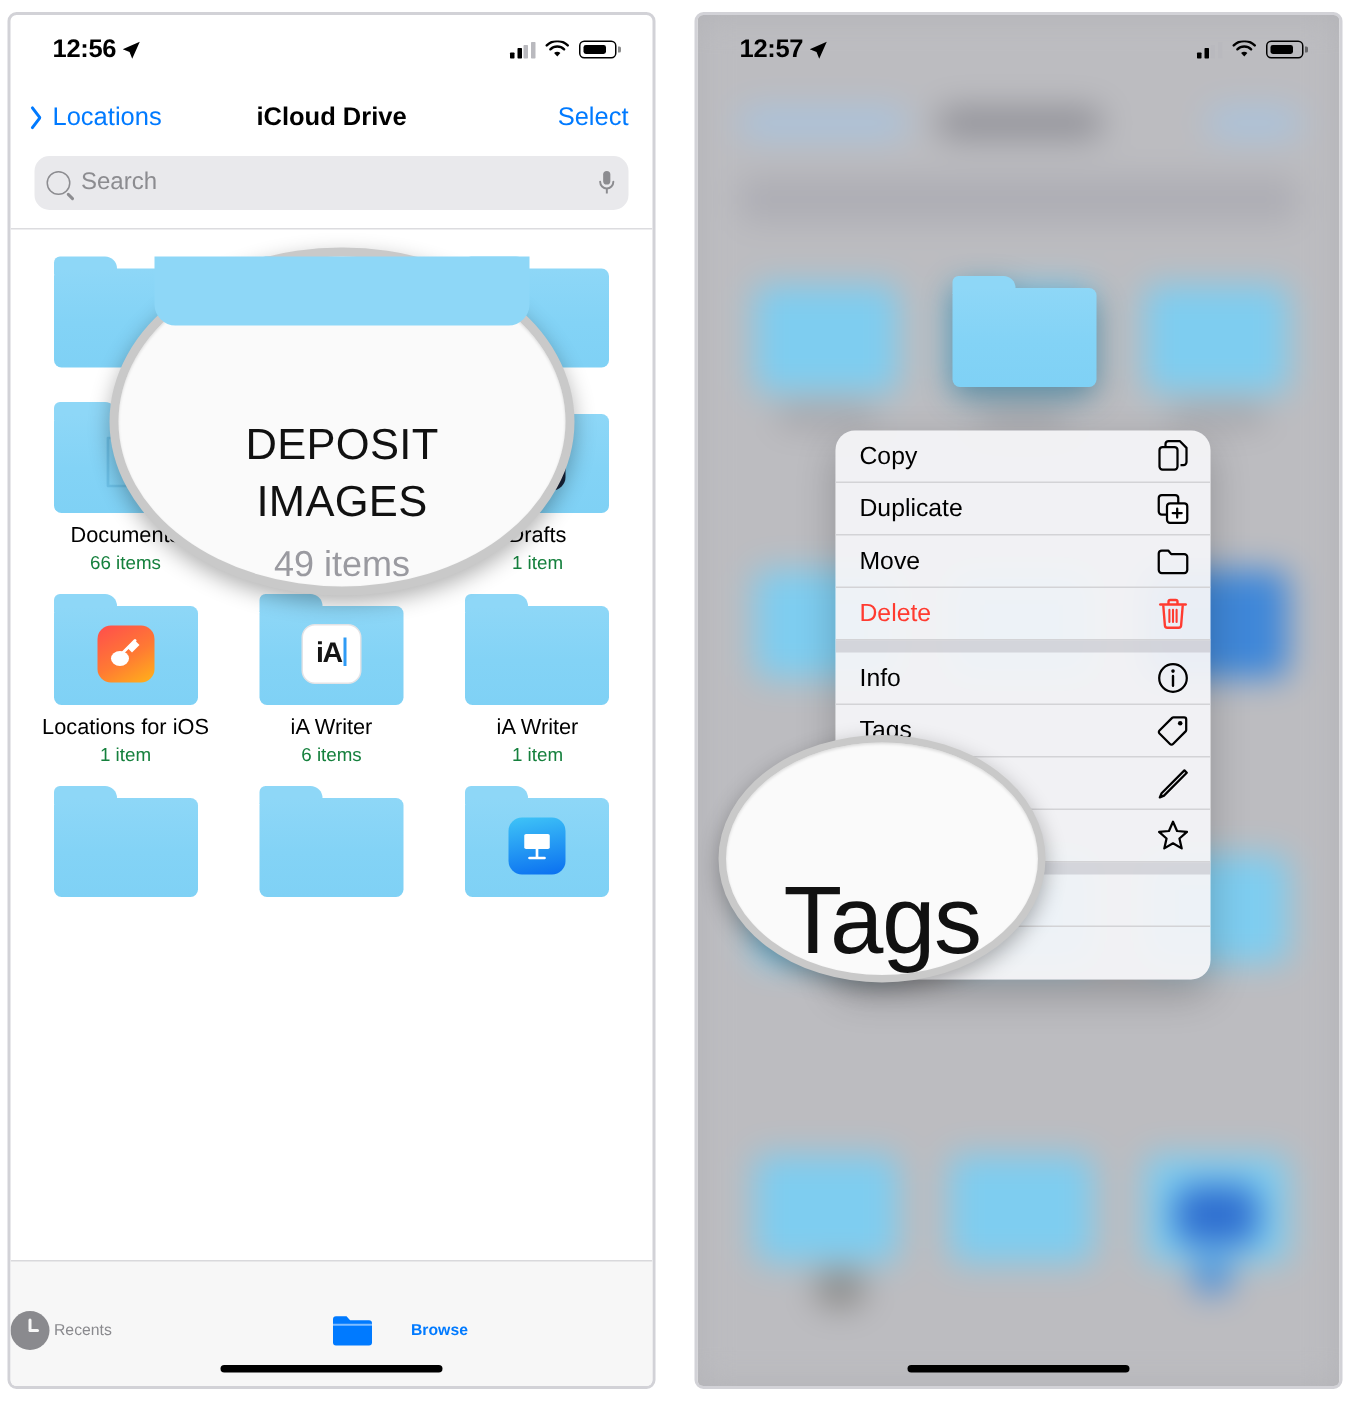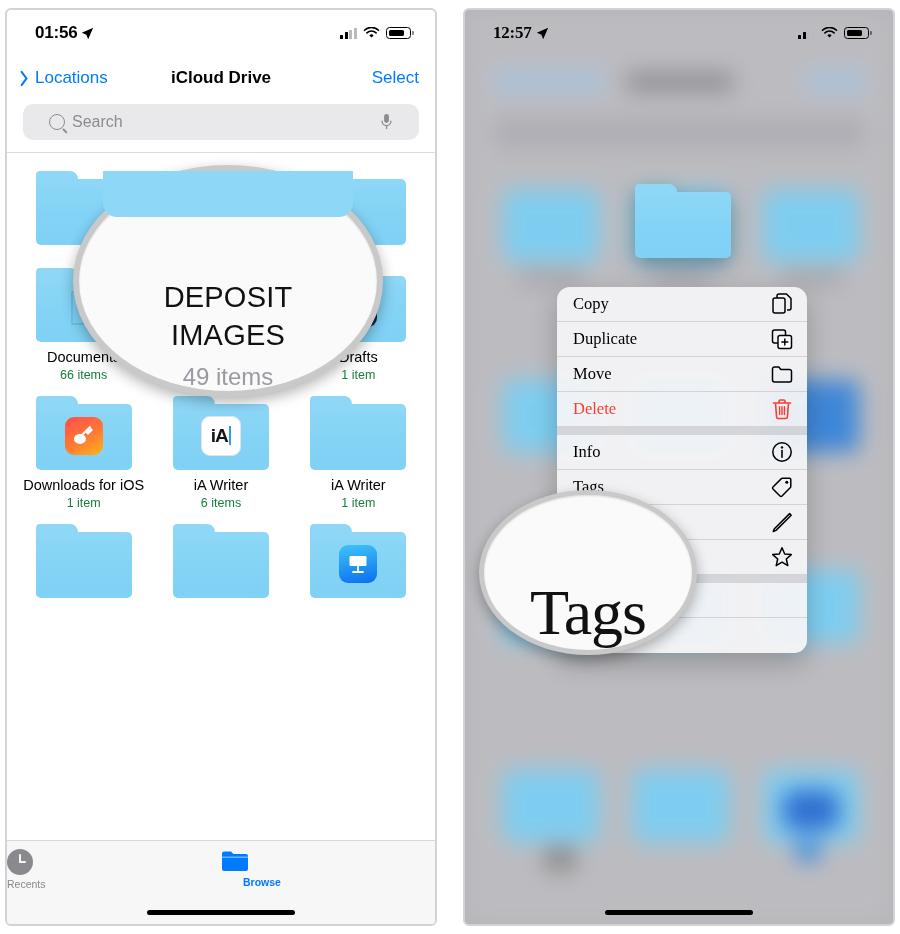--- a/index.html
+++ b/index.html
@@ -19,21 +19,21 @@
     position: absolute;
     top: 8px;
     width: 432px; height: 918px;
     border: 2px solid #d2d2d7;
     border-radius: 6px;
     background: #fff;
     overflow: hidden;
     box-sizing: border-box;
   }
   #phone-left  { left: 5px; }
-  #phone-right { left: 463px; font-family: Liberation Serif, serif; }
+  #phone-right { left: 463px; }
 
   
   .statusbar {
     position: relative;
     height: 46px;
     display: flex;
     align-items: center;
     justify-content: space-between;
     padding: 0 24px 0 28px;
     box-sizing: border-box;
@@ -97,21 +97,21 @@
     pointer-events: none;
   }
   .nav-right {
     margin-left: auto; color: #007aff; font-size: 17px;
   }
 
   
   .searchwrap { padding: 4px 16px 12px; }
   .searchbar {
     height: 36px; border-radius: 10px; background: #e9e9ec;
-    display: flex; align-items: center; padding: 0 26px;
+    display: flex; align-items: center; padding: 0 8px;
     box-sizing: border-box; gap: 7px;
   }
   .search-ph { color: #8c8c90; font-size: 16px; flex: 1; }
   .mag {
     width: 14px; height: 14px; border: 1.8px solid #8c8c90;
     border-radius: 50%; position: relative; flex: none;
   }
   .mag::after {
     content: ""; position: absolute; right: -4px; bottom: -3px;
     width: 6px; height: 1.8px; background: #8c8c90;
@@ -171,22 +171,22 @@
 
   
   .tabbar {
     position: absolute; left: 0; right: 0; bottom: 0;
     height: 83px;
     background: #f7f7f7;
     border-top: 1px solid #d9d9dc;
     display: flex;
   }
   .tabitem {
-    flex: 1; display: flex; flex-direction: column;
-    justify-content: flex-start;
+    flex: 1; display: flex; flex-direction: row;
+    align-items: center; justify-content: flex-start;
     padding-top: 8px; gap: 3px;
   }
   .tab-lab { font-size: 10.5px; }
   .tab-lab.inactive { color: #8a8a8e; }
   .tab-lab.active { color: #007aff; font-weight: bold; margin-left: 22px; }
   .clock {
     width: 26px; height: 26px; border-radius: 50%;
     background: #8a8a8e; position: relative;
   }
   .clock::before {
@@ -294,21 +294,21 @@
 </style>
 </head>
 <body>
 
 <div class="stage">
 
   <div class="phone" id="phone-left">
 
     <div class="statusbar">
       <div class="sb-time">
-        <span>01:56</span>
+        <span>12:56</span>
         <svg width="13" height="13" viewBox="0 0 16 16">
           <path d="M15 1 1 7.2l5.6 2.2L8.8 15z" fill="#000"></path>
         </svg>
       </div>
       <div class="sb-right">
         <span class="signal">
             <i></i>
             <i></i>
             <i></i>
             <i></i>
@@ -418,21 +418,21 @@
           <span class="tab"></span>
             <span class="body"></span>
           <span class="gl appicon ic-garage">
             <svg width="26" height="26" viewBox="0 0 26 26">
               <path d="M19 4 10 13" stroke="#fff" stroke-width="2" stroke-linecap="round"></path>
               <ellipse cx="9" cy="16" rx="6" ry="5" fill="#fff"></ellipse>
               <path d="M14 9l5-5 3 3-5 5z" fill="#fff"></path>
             </svg>
           </span>
         </div>
-        <div class="label">Downloads for iOS</div>
+        <div class="label">Locations for iOS</div>
         <div class="count">1 item</div>
       </div>
       <div class="cell">
         <div class="folder">
           <span class="tab"></span>
             <span class="body"></span>
           <span class="gl appicon ic-iawriter">
             <span class="ia-text">iA<span class="ia-caret"></span></span>
           </span>
         </div>

